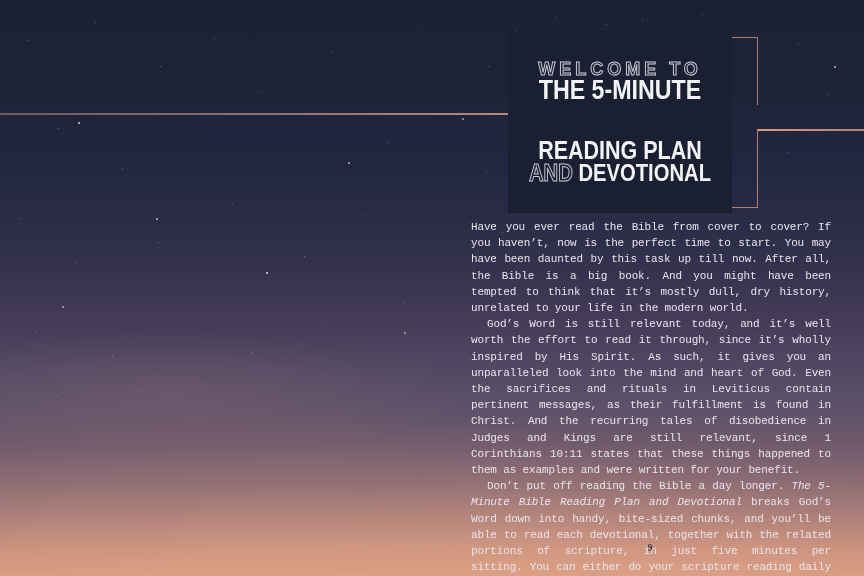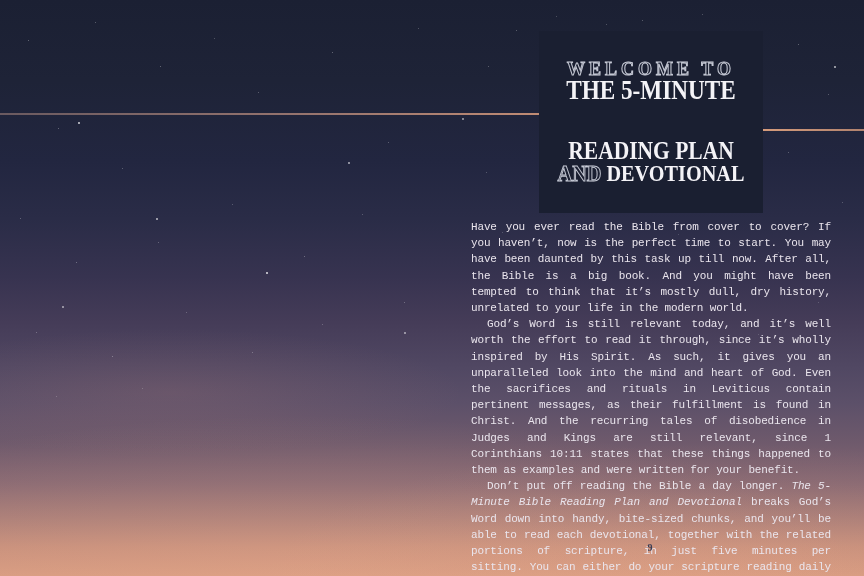--- a/index.html
+++ b/index.html
@@ -55,23 +55,22 @@
   .rule-right  { left:757px; top:129px; width:107px; height:2px;
                  background:linear-gradient(90deg,#d89d7c 0%, #b0826e 100%); }
   .frame-top      { left:545px; top:37px;  width:213px; height:1px; background:#a87b6d; }
   .frame-bottom   { left:545px; top:207px; width:213px; height:1px; background:#b2806f; }
   .frame-left-a   { left:545px; top:37px;  width:1px; height:77px;  background:#a87b6d; }
   .frame-left-b   { left:545px; top:131px; width:1px; height:77px;  background:#a87b6d; }
   .frame-right-a  { left:757px; top:37px;  width:1px; height:68px;  background:#a87b6d; }
   .frame-right-b  { left:757px; top:129px; width:1px; height:79px;  background:#b2806f; }
 
   .title-box {
-    position:absolute; left:539px; top:31px; width:224px; height:182px;
+    position:absolute; left:508px; top:31px; width:224px; height:182px;
     background:#1a1f31;
-    font-family:Liberation Serif, serif;
   }
   .tline { position:absolute; left:0; right:0; text-align:center; line-height:1;
            color:#f4f3f7; font-weight:bold; white-space:nowrap; }
   .outline { color:transparent; -webkit-text-stroke:1px rgba(226,229,240,0.85); }
   .t-welcome { top:29px;  font-size:18px; letter-spacing:4px; }
   .t-minute  { top:46px;  font-size:27px; transform:scaleX(0.86); }
   .t-bible   { top:76px;  font-size:27px; letter-spacing:13px; padding-left:13px; }
   .t-reading { top:107px; font-size:25px; transform:scaleX(0.86); }
   .t-and-dev { top:131px; font-size:23px; transform:scaleX(0.88); }
   .t-and-dev .and { font-weight:bold; }

